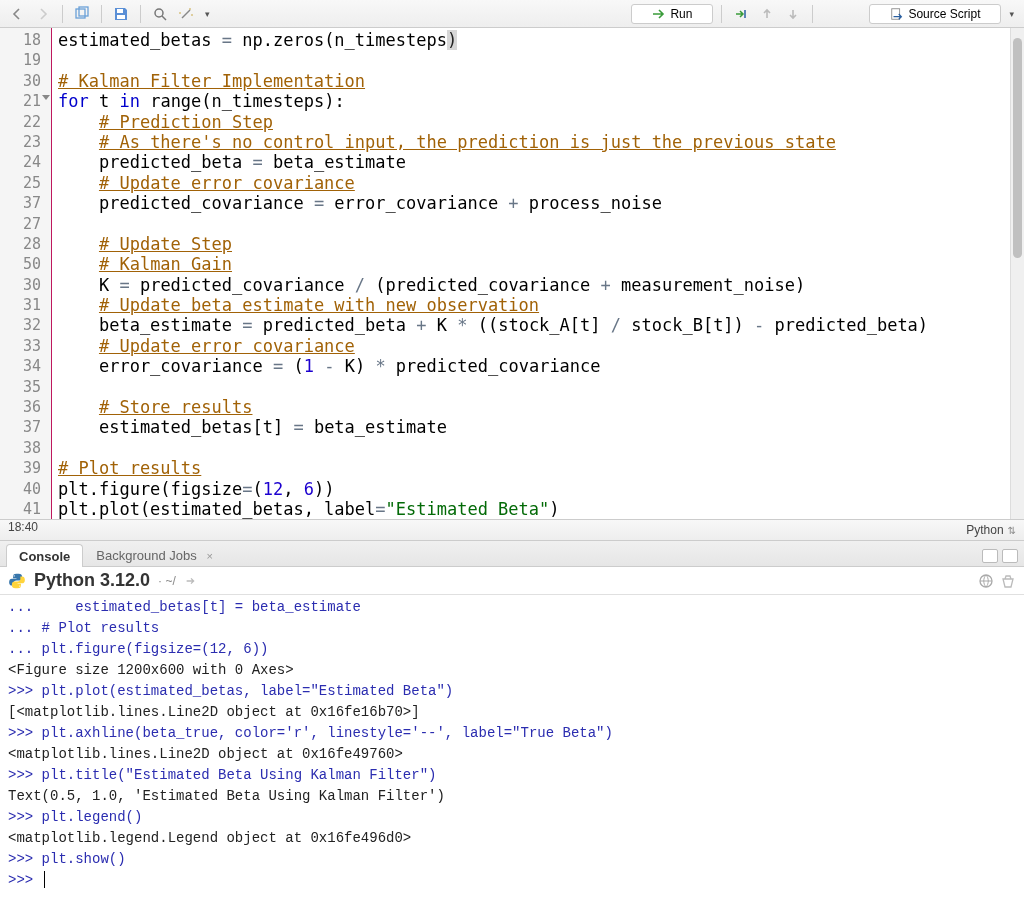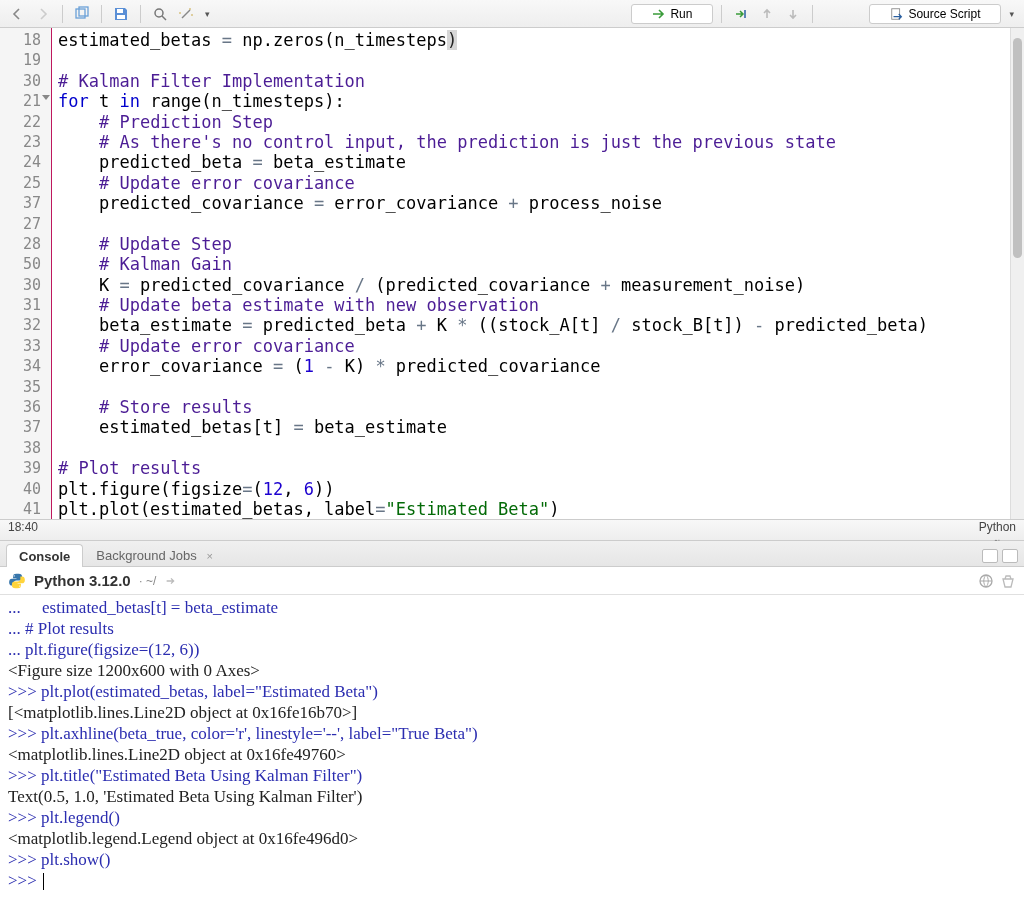--- a/index.html
+++ b/index.html
@@ -95,21 +95,21 @@
   font-family: "DejaVu Sans Mono", Menlo, Consolas, monospace;
   font-size: 17px;
   line-height: 20.4px;
   padding: 2px 0 0 6px;
   white-space: pre;
   color: #222;
   position: relative;
 }
 .code .line { height: 20.4px; }
 .tok-kw { color: #0000cc; }
-.tok-cm { color: #4c1d95; }
+.tok-cm { color: #a16207; text-decoration: underline; }
 .tok-str { color: #036a07; }
 .tok-num { color: #1c00cf; }
 .tok-op { color: #687687; }
 .tok-id { color: #000; }
 .cursor-hl {
   background: #d7d7d7;
 }
 .editor-scrollbar {
   width: 14px;
   background: #f0f0f0;
@@ -129,21 +129,21 @@
   height: 22px;
   background: linear-gradient(#f8f8f8, #eeeeee);
   border-top: 1px solid #ccc;
   border-bottom: 1px solid #ccc;
   display: flex;
   font-size: 12px;
   color: #444;
   padding: 0 8px;
 }
 .status-bar .spacer { flex: 1; }
-.status-lang { display: flex; align-items: center; gap: 4px; flex-direction: column; }
+.status-lang { display: flex; align-items: center; gap: 4px; }
 
 .console-tabs {
   height: 26px;
   background: linear-gradient(#f0f0f0, #e6e6e6);
   border-bottom: 1px solid #ccc;
   display: flex;
   align-items: flex-end;
   padding: 0 6px;
 }
 .console-tabs .tab {
@@ -185,28 +185,28 @@
   display: flex;
   align-items: center;
   padding: 0 8px;
   gap: 8px;
   background: #fff;
 }
 .py-icon {
   width: 18px; height: 18px;
   display: inline-flex;
 }
-.console-title { font-weight: 600; font-size: 15px; color: #333; }
+.console-title { font-weight: 600; font-size: 18px; color: #333; }
 .console-dir { color: #888; font-size: 12px; }
 .console-header .right { margin-left: auto; display: flex; gap: 6px; align-items: center; }
 
 .console-body {
   flex: 1;
-  font-family: Liberation Serif, serif;
-  font-size: 17px;
+  font-family: Liberation Mono, monospace;
+  font-size: 14px;
   line-height: 21px;
   padding: 2px 8px;
   white-space: pre;
   overflow: hidden;
   color: #222;
 }
 .console-body .prompt { color: #2b2db0; }
 .console-body .out { color: #222; }
 .console-cursor {
   display: inline-block;

